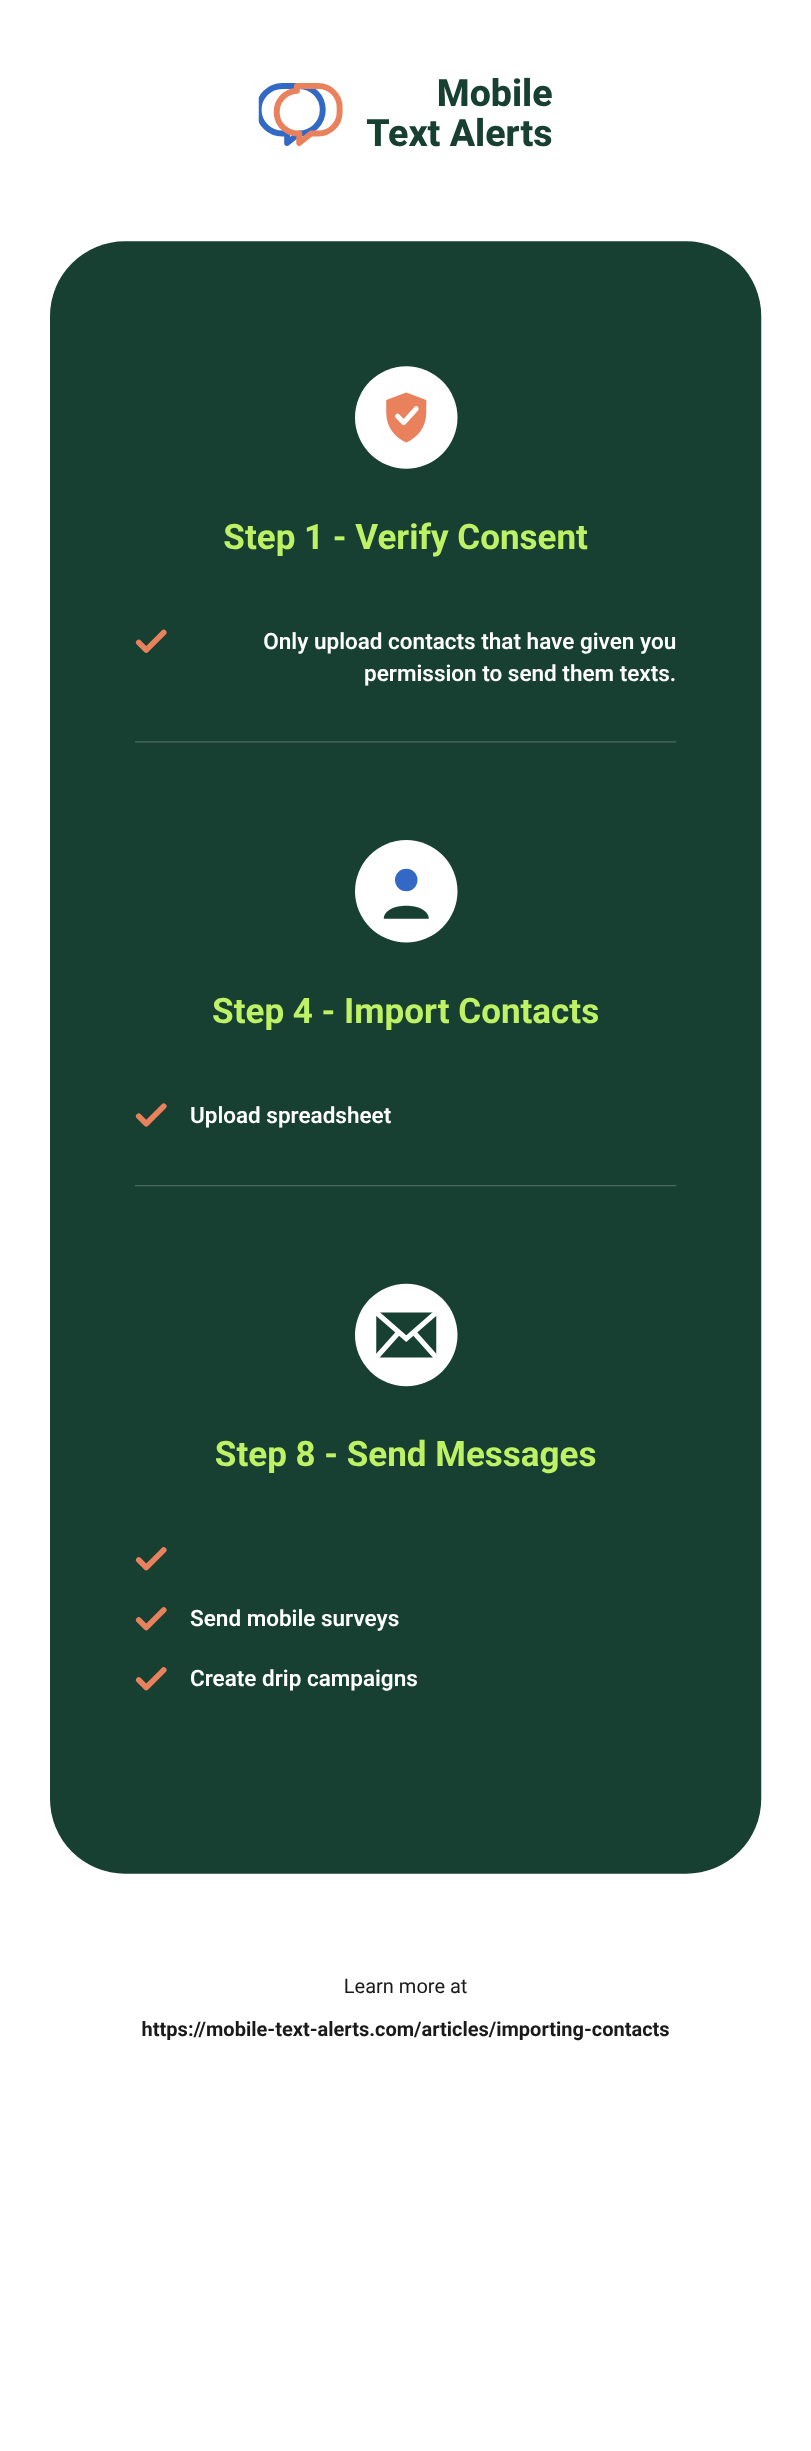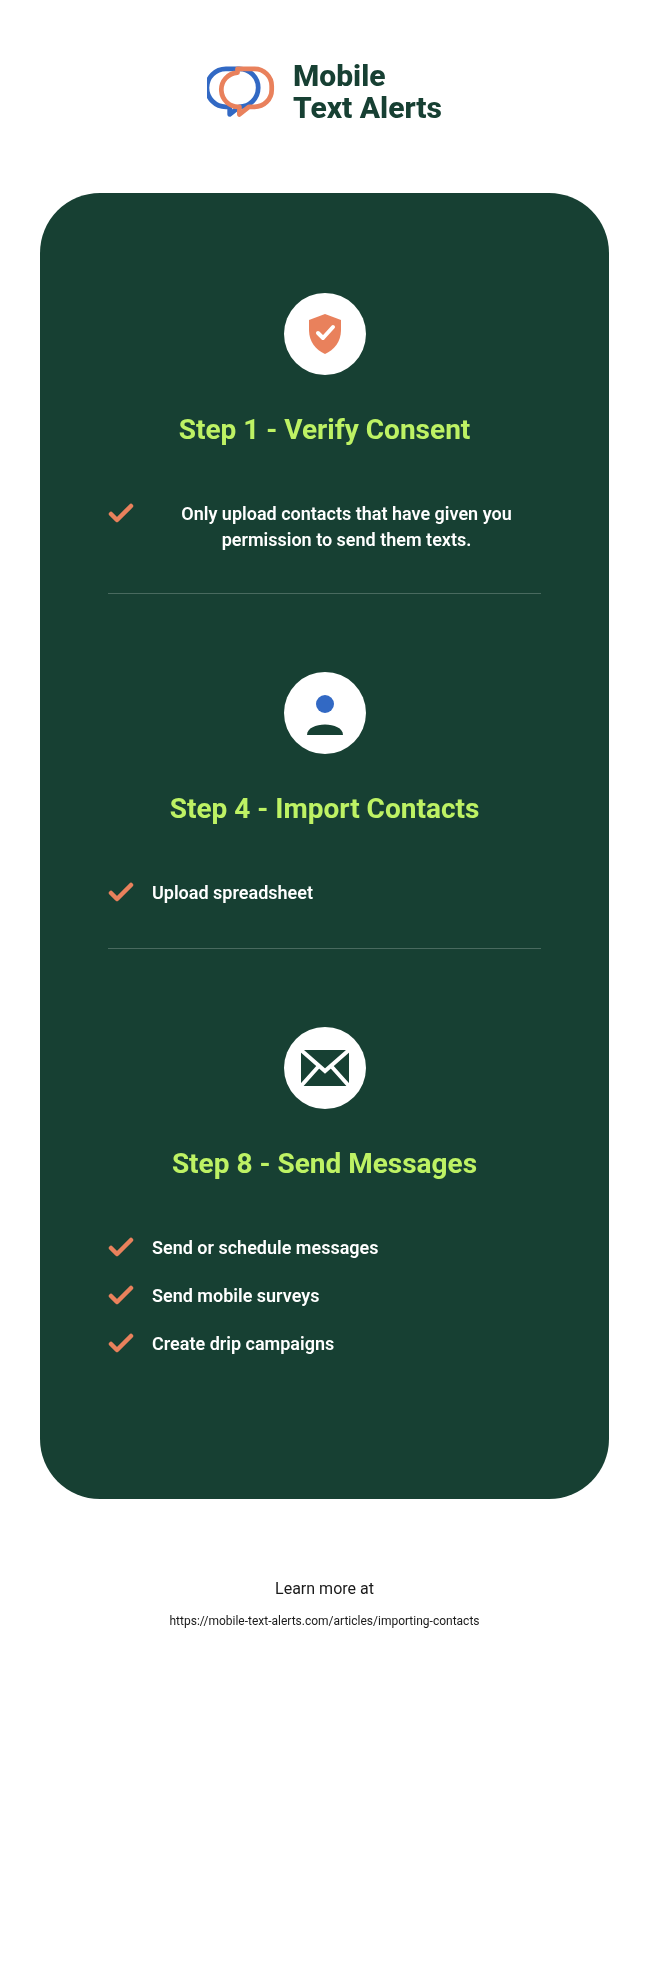--- a/index.html
+++ b/index.html
@@ -21,20 +21,21 @@
   }
   .logo-mark {
     position: relative;
     width: 70px;
     height: 54px;
   }
   .logo-text {
     display: flex;
     flex-direction: column;
     line-height: 1.05;
+    align-items: flex-end;
   }
   .logo-line1, .logo-line2 {
     font-size: 30px;
     font-weight: 800;
     color: #174033;
   }
   .card {
     background: #174033;
     border-radius: 60px;
     padding: 100px 50px 120px 50px;
@@ -53,21 +54,21 @@
     align-items: center;
     justify-content: center;
   }
   .step-title {
     font-size: 28px;
     font-weight: 700;
     color: #bef264;
     margin-bottom: 55px;
   }
   .items {
-    text-align: center;
+    text-align: right;
     padding: 0 18px;
   }
   .item {
     display: flex;
     align-items: flex-start;
     gap: 18px;
     margin-bottom: 20px;
   }
   .check-wrap {
     flex: 0 0 26px;
@@ -87,22 +88,22 @@
   .footer {
     text-align: center;
     margin-top: 80px;
   }
   .footer-line1 {
     font-size: 16px;
     font-weight: 400;
     margin-bottom: 16px;
   }
   .footer-line2 {
-    font-size: 12px;
-    font-weight: 400;
+    font-size: 16px;
+    font-weight: 700;
   }
 </style>
 </head>
 <body>
 
 <div class="page">
 
   <div class="logo">
     <div class="logo-mark">
       <svg width="70" height="54" viewBox="0 0 70 54">
@@ -173,21 +174,20 @@
         </svg>
       </div>
       <h2 class="step-title">Step 8 - Send Messages</h2>
       <div class="items">
         <div class="item">
           <span class="check-wrap">
             <svg width="26" height="22" viewBox="0 0 26 22">
                 <path d="M3 11 L9 17 L23 3" fill="none" stroke="#e9815c" stroke-width="4.5" stroke-linecap="round" stroke-linejoin="round"></path>
               </svg>
           </span>
-          <span class="item-text">Send or schedule messages</span>
         </div>
         <div class="item">
           <span class="check-wrap">
             <svg width="26" height="22" viewBox="0 0 26 22">
                 <path d="M3 11 L9 17 L23 3" fill="none" stroke="#e9815c" stroke-width="4.5" stroke-linecap="round" stroke-linejoin="round"></path>
               </svg>
           </span>
           <span class="item-text">Send mobile surveys</span>
         </div>
         <div class="item">

